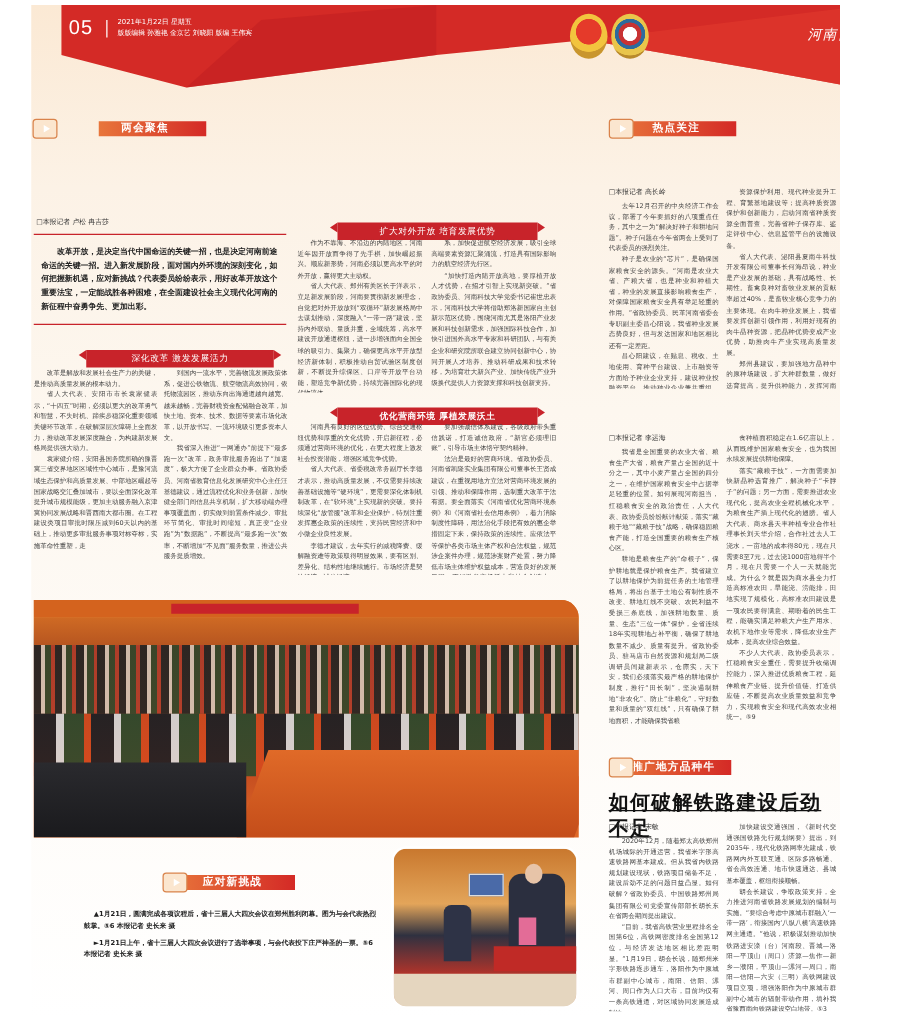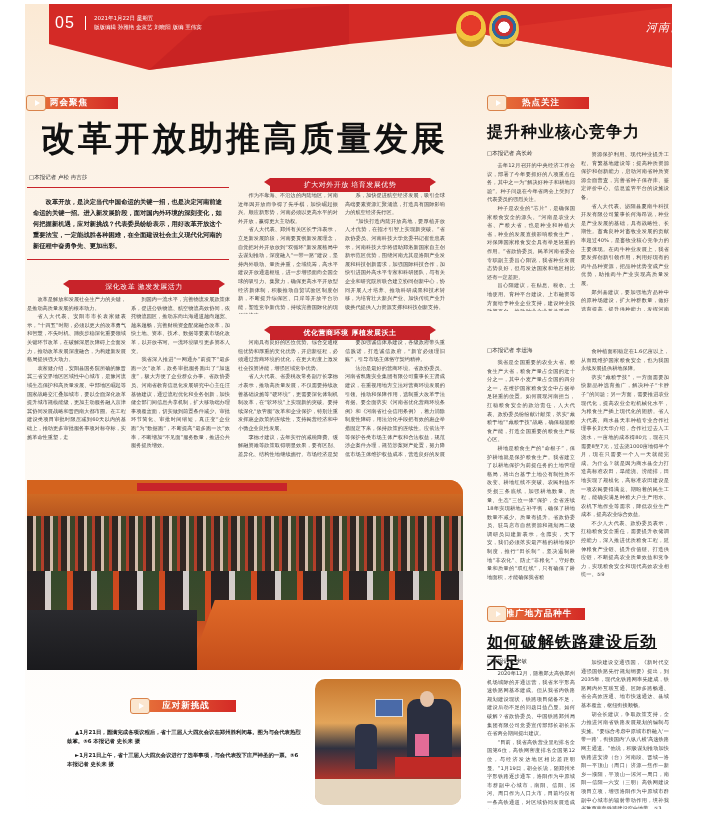--- a/index.html
+++ b/index.html
@@ -52,29 +52,28 @@
     <div class="pg-sep"></div>
     <div class="meta">
       <div>2021年1月22日  星期五</div>
       <div>版版编辑 孙雅艳 金京艺 刘晓阳 版编 王伟宾</div>
     </div>
     <div class="emblem e1"></div>
     <div class="emblem e2"></div>
     <div class="logo">河南日报</div>
   </div>
 
-  <div class="tag" style="left:1px;top:91px;">
+  <div class="tag" style="left:1px;top:91px;gap:47px;">
     <div class="box" style="position:relative;">
         <div class="tri"></div>
       </div>
     <div class="bar" style="width:86px;">
         <span>两会聚焦</span>
       </div>
   </div>
-  <div class="h1" style="left:16px;top:112px;font-size:34px;letter-spacing:3px;">改革开放助推高质量发展</div>
   <div class="byline" style="left:4px;top:170px;">□本报记者 卢松 冉吉莎</div>
   <div class="lead" style="left:2px;top:183px;width:202px;">改革开放，是决定当代中国命运的关键一招，也是决定河南前途命运的关键一招。进入新发展阶段，面对国内外环境的深刻变化，如何把握新机遇，应对新挑战？代表委员纷纷表示，用好改革开放这个重要法宝，一定能战胜各种困难，在全面建设社会主义现代化河南的新征程中奋勇争先、更加出彩。</div>
 
   <div class="ribbon" style="left:44px;top:276px;width:150px;">深化改革 激发发展活力</div>
   <div class="col" style="left:2px;top:291px;width:99px;height:163px;">
       <p>改革是解放和发展社会生产力的关键，是推动高质量发展的根本动力。</p>
       <p>省人大代表、安阳市市长袁家健表示，“十四五”时期，必须以更大的改革勇气和智慧，不失时机、蹄疾步稳深化重要领域关键环节改革，在破解深层次障碍上全面发力，推动改革发展深度融合，为构建新发展格局提供强大动力。</p>
       <p>袁家健介绍，安阳县国务院所确的豫晋冀三省交界地区区域性中心城市，是豫河流域生态保护和高质量发展、中部地区崛起等国家战略交汇叠加城市，要以全面深化改革提升城市规模能级，更加主动服务融入京津冀协同发展战略和晋西南大都市圈。在工程建设类项目审批时限压减到60天以内的基础上，推动更多审批服务事项对标夺标，实施革命性重塑，走</p>
     </div>
   <div class="col" style="left:106px;top:291px;width:99px;height:163px;">
@@ -134,21 +133,20 @@
   <div class="caption" style="left:42px;top:747px;width:236px;text-indent:1.5em;">►1月21日上午，省十三届人大四次会议进行了选举事项，与会代表投下庄严神圣的一票。⑤6 本报记者 史长来 摄</div>
 
   <div class="tag" style="left:462px;top:91px;">
     <div class="box" style="position:relative;">
         <div class="tri"></div>
       </div>
     <div class="bar" style="width:96px;justify-content:center;padding-left:0;">
         <span>热点关注</span>
       </div>
   </div>
-  <div class="h1" style="left:462px;top:118px;font-size:16px;letter-spacing:1px;">提升种业核心竞争力</div>
   <div class="byline" style="left:462px;top:146px;">□本报记者 高长岭</div>
   <div class="col" style="left:462px;top:157px;width:88px;height:150px;">
       <p>去年12月召开的中央经济工作会议，部署了今年要抓好的八项重点任务，其中之一为“解决好种子和耕地问题”。种子问题在今年省两会上受到了代表委员的强烈关注。</p>
       <p>种子是农业的“芯片”，是确保国家粮食安全的源头。“河南是农业大省、产粮大省，也是种业和种植大省，种业的发展直接影响粮食生产，对保障国家粮食安全具有举足轻重的作用。”省政协委员、民革河南省委会专职副主委吕心阳说，我省种业发展态势良好，但与发达国家和地区相比还有一定差距。</p>
       <p>吕心阳建议，在贴息、税收、土地使用、育种平台建设、上市融资等方面给予种业企业支持，建设种业投融资平台，推动种业企业兼并重组、做大做强，支持具有核心竞争力的种业企业实现“育繁推一体化”，推进种业企业上市融资，打造中原种业“航母”。设立现代种业高质量发展专项基金，重点用于种质</p>
     </div>
   <div class="col" style="left:556px;top:146px;width:88px;height:161px;">
       <p>资源保护利用、现代种业提升工程、育繁基地建设等；提高种质资源保护和创新能力，启动河南省种质资源全面普查，完善省种子保存库、鉴定评价中心、信息监管平台的设施设备。</p>
       <p>省人大代表、泌阳县夏南牛科技开发有限公司董事长何海昂说，种业是产业发展的基础，具有战略性、长期性。畜禽良种对畜牧业发展的贡献率超过40%，是畜牧业核心竞争力的主要体现。在肉牛种业发展上，我省要发挥创新引领作用，利用好现有的肉牛品种资源，把品种优势变成产业优势，助推肉牛产业实现高质量发展。</p>
       <p>郑州县建议，要加强地方品种中的原种场建设，扩大种群数量，做好选育提高，提升供种能力，发挥河南现有牛种作用；制定肉牛新品种培育推进计划，突出重点给予支持，确保成果；支持、鼓励河南现有种公牛站饲养，开发、推广地方品种牛；实施现代种业提升工程，出台具体措施，支持我省种业发展。⑤6</p>

